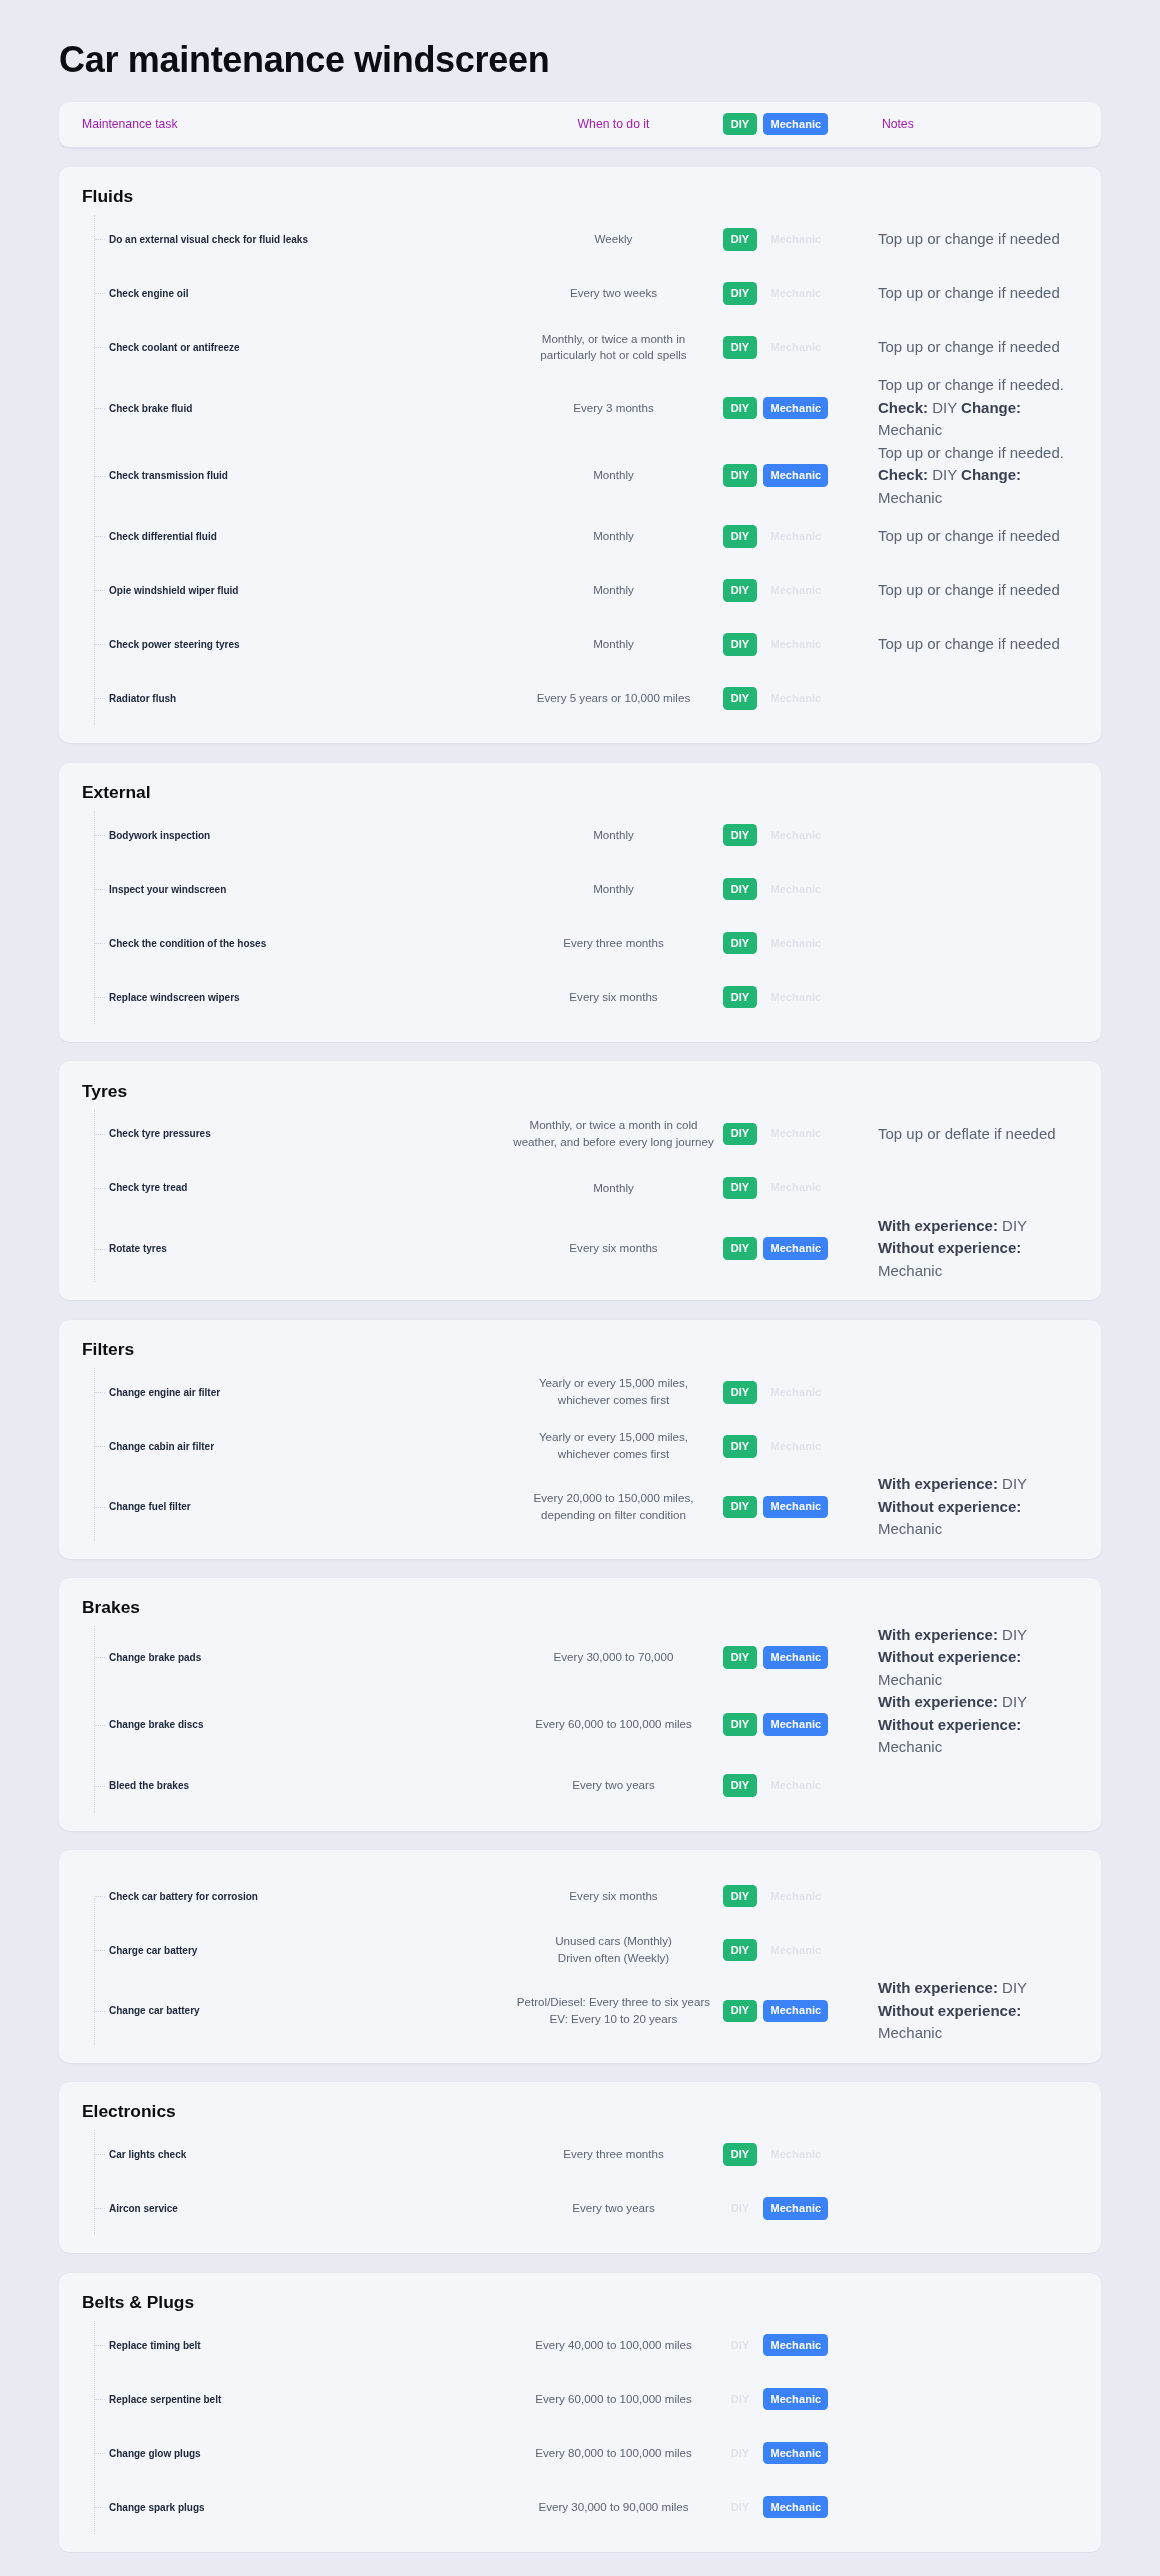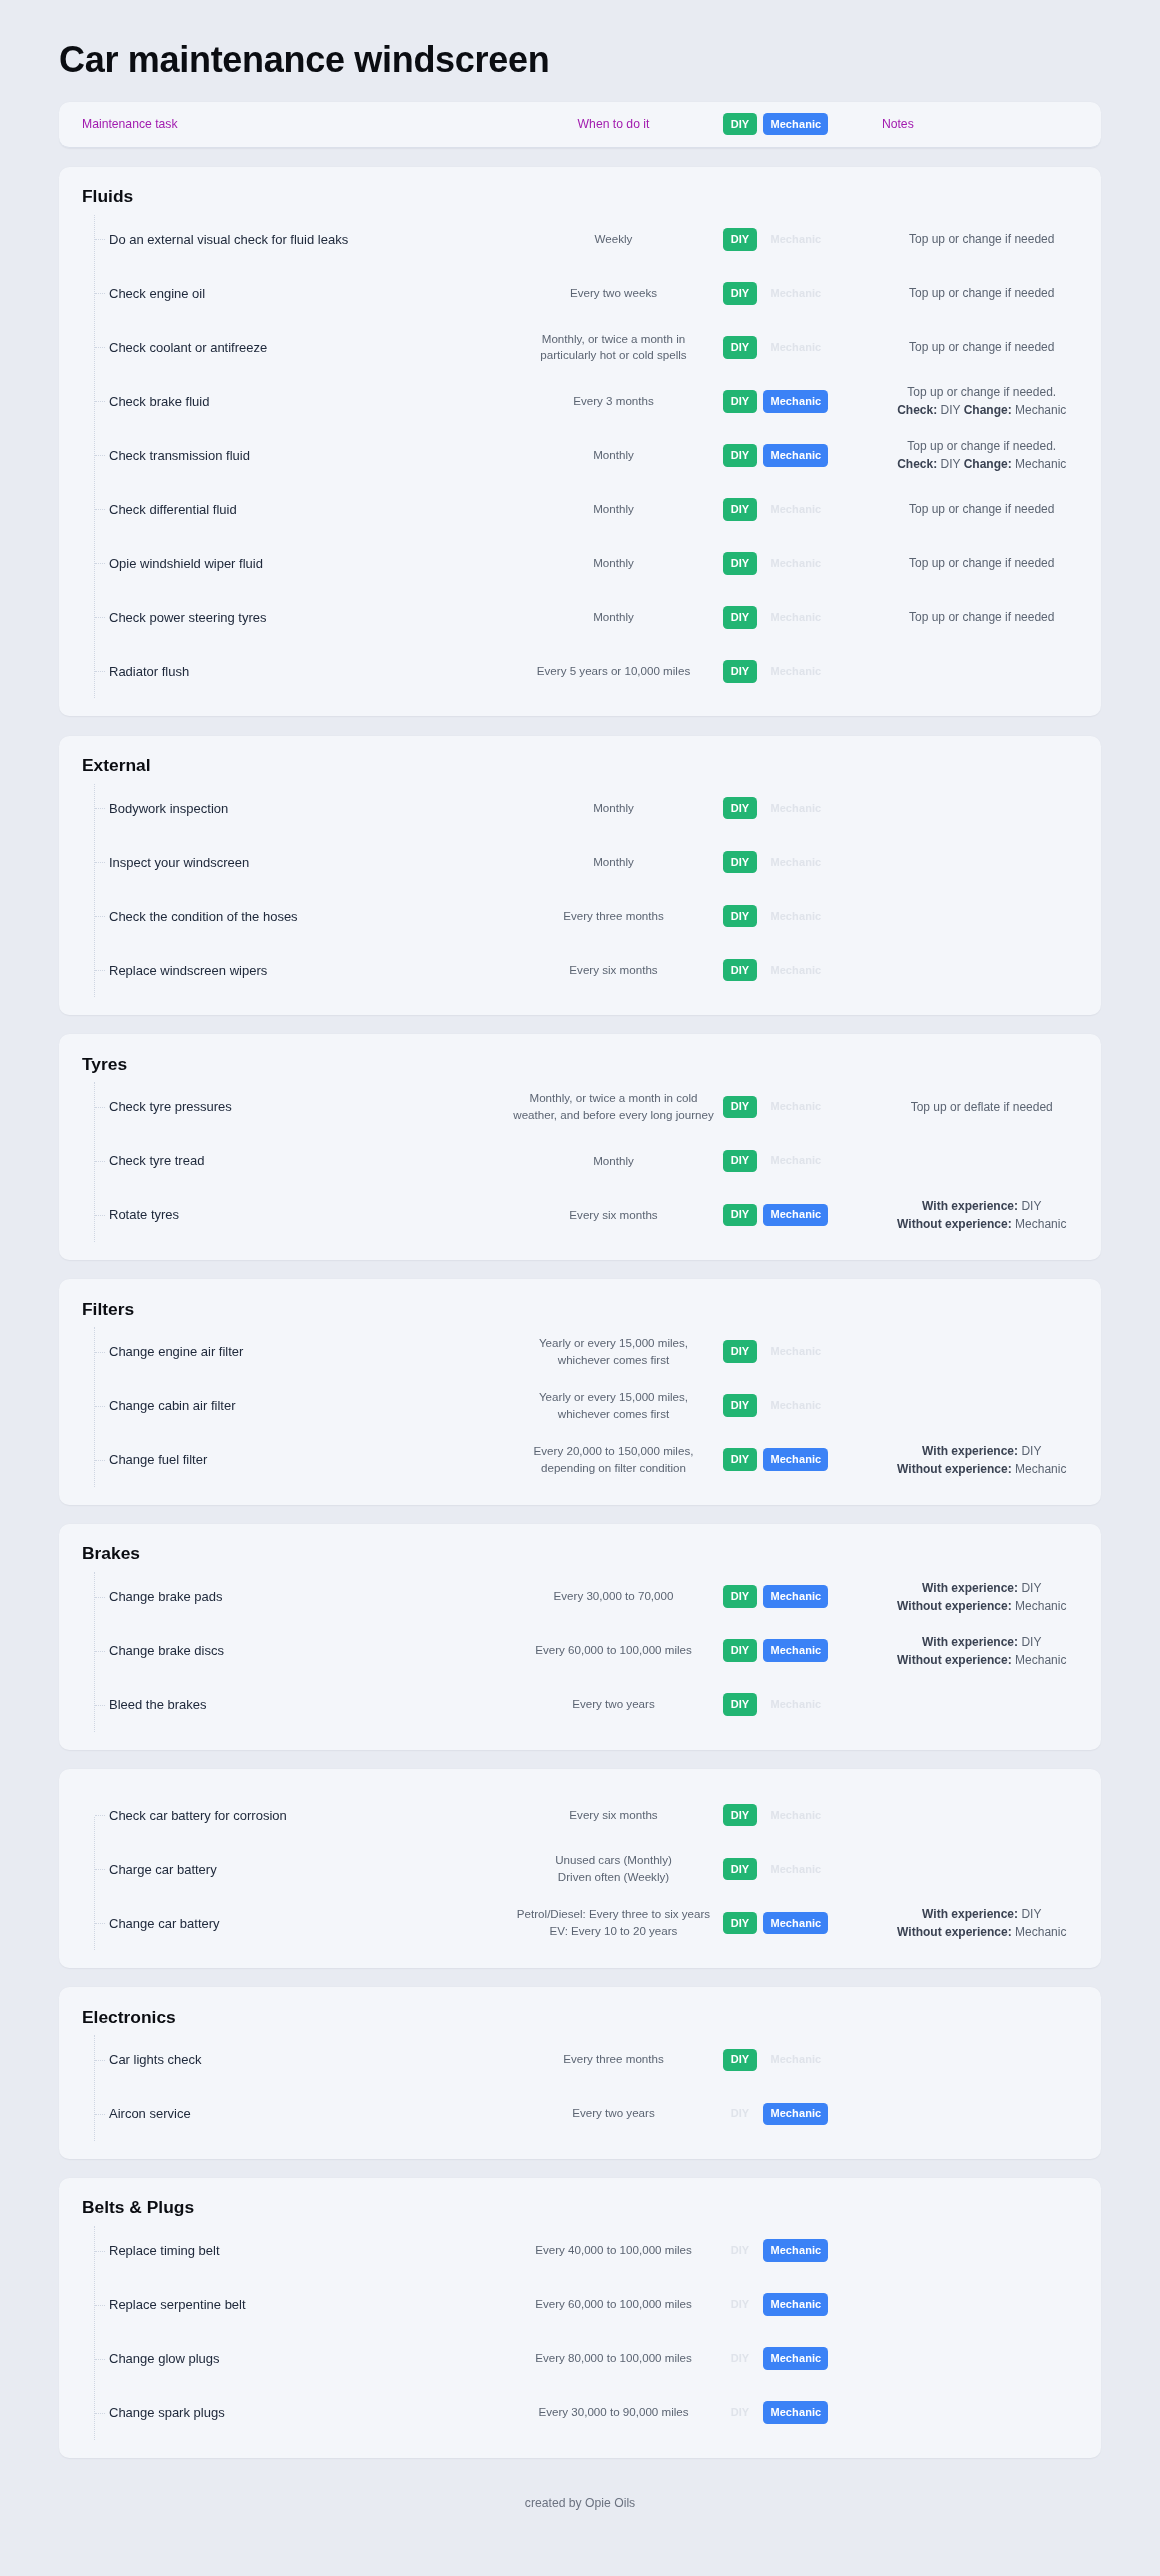--- a/index.html
+++ b/index.html
@@ -103,22 +103,22 @@
     align-items: center;
     min-height: 54px;
   }
   .cell {
     display: flex;
     align-items: center;
   }
   .c-task {
     width: 445px;
     padding-left: 50px;
-    font-size: 13px;
-    font-weight: normal;
+    font-size: 10px;
+    font-weight: bold;
     color: #202a3c;
   }
   .c-task::before {
     content: "";
     position: absolute;
     left: 36px;
     top: 50%;
     width: 10.3px;
     border-top: 1.3px dotted #cfd6e2;
   }
@@ -133,27 +133,26 @@
     align-self: center;
   }
   .c-badges {
     width: 155px;
     display: flex;
     align-items: center;
     gap: 6.4px;
   }
   .c-notes {
     flex: 1;
-    font-size: 12px;
+    font-size: 15px;
     color: #5b6472;
     line-height: 1.5;
     padding-right: 15.5px;
     display: block;
     align-self: center;
-    text-align: center;
   }
   .c-notes b { color: #3a4252; font-weight: bold; }
 
   
   .footer {
     text-align: center;
     font-size: 12.2px;
     color: #6b7280;
     padding: 19.3px 0 15.5px 0;
   }

